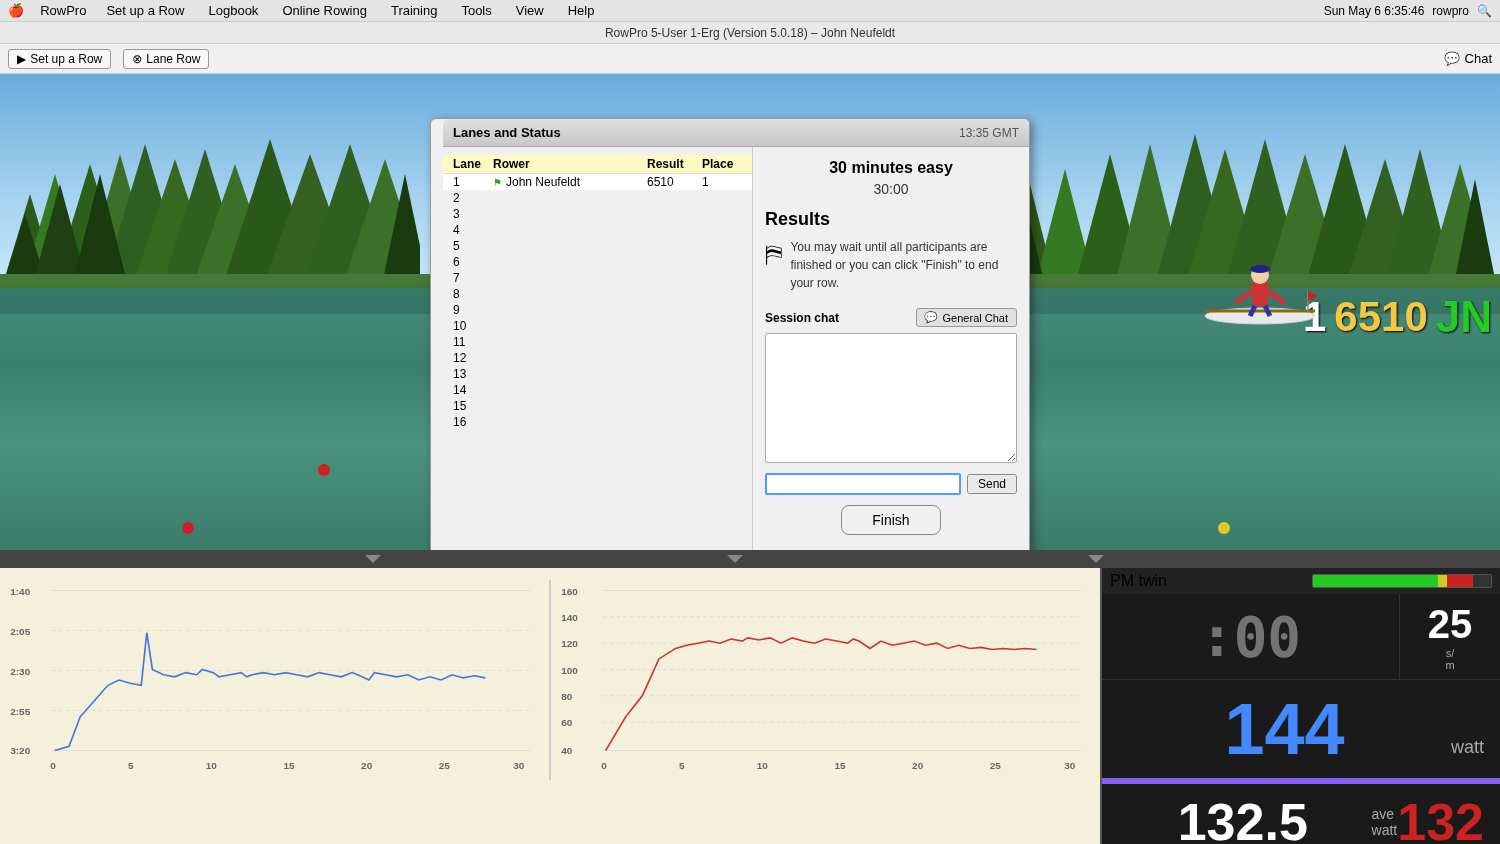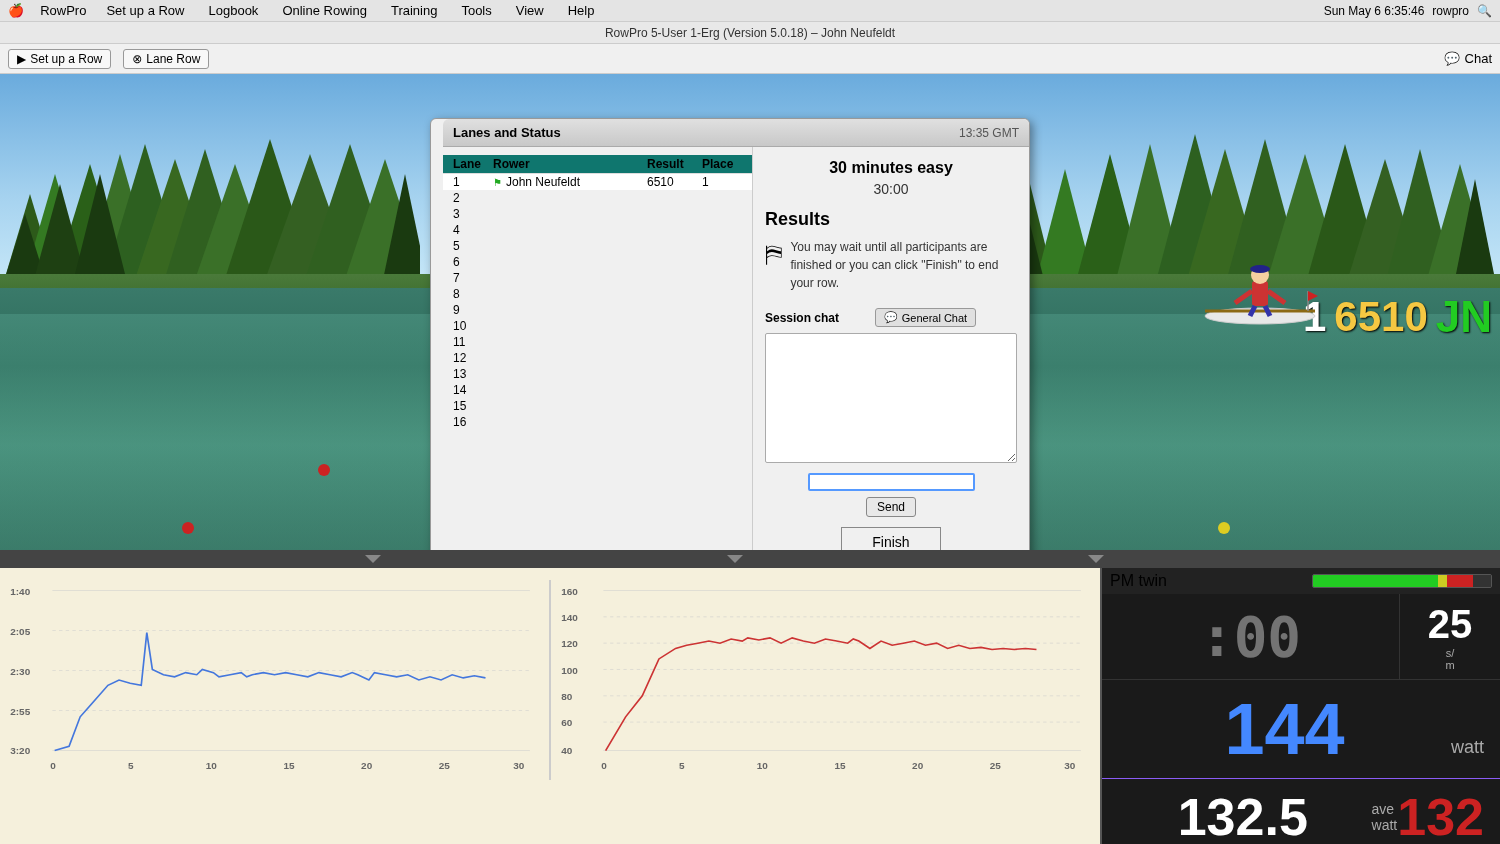--- a/index.html
+++ b/index.html
@@ -104,21 +104,21 @@
 
     #dialog-content {
       display: flex; gap: 0;
     }
 
     #lanes-panel {
       width: 310px; border-right: 1px solid #ccc; padding: 8px 0;
     }
     #lanes-header {
       display: flex; padding: 2px 10px; font-size: 12px; font-weight: bold;
-      border-bottom: 1px solid #ddd; background: #0f766e;
+      border-bottom: 1px solid #ddd; background: #fef9c3;
     }
     .lane-col-lane { width: 40px; }
     .lane-col-rower { flex: 1; }
     .lane-col-result { width: 55px; }
     .lane-col-place { width: 40px; }
 
     .lane-row {
       display: flex; padding: 1px 10px; font-size: 12px; align-items: center;
     }
     .lane-row.highlight { background: #fff; }
@@ -140,52 +140,52 @@
       display: flex; align-items: flex-start; gap: 8px; margin-bottom: 16px;
     }
     #results-icon {
       font-size: 24px; margin-top: 2px;
     }
     #results-text {
       font-size: 12px; color: #333; line-height: 1.5;
     }
 
     #session-chat-header {
-      display: flex; align-items: center; 
+      display: flex; align-items: center; justify-content: space-between;
       margin-bottom: 6px;
       gap: 36px;
     }
     #session-chat-label { font-size: 12px; font-weight: bold; }
     #general-chat-btn {
       background: #e0e0e0; border: 1px solid #999; border-radius: 3px;
       padding: 2px 8px; font-size: 11px; cursor: pointer;
       display: flex; align-items: center; gap: 4px;
     }
 
     #chat-area {
       width: 100%; height: 130px; border: 1px solid #aaa; background: #fff;
       margin-bottom: 6px; border-radius: 2px;
     }
 
     #chat-input-row {
-      display: flex; gap: 6px; align-items: center; margin-bottom: 10px; flex-direction: column;
+      display: flex; gap: 6px; align-items: center; margin-bottom: 10px;
     }
     #chat-input {
       flex: 1; height: 22px; border: 2px solid #5599ff; border-radius: 2px;
       padding: 0 4px; font-size: 12px; outline: none;
     }
     #send-btn {
       padding: 2px 10px; background: #e8e8e8; border: 1px solid #888;
       border-radius: 3px; cursor: pointer; font-size: 12px;
     }
 
     #finish-btn {
       display: block; margin: 0 auto 10px auto;
       padding: 6px 30px; background: #f0f0f0; border: 1px solid #888;
-      border-radius: 0; cursor: pointer; font-size: 14px; font-weight: 500;
+      border-radius: 8px; cursor: pointer; font-size: 14px; font-weight: 500;
     }
 
     
     #separator {
       width: 100%; height: 16px; background: #555;
       display: flex; align-items: center; justify-around; position: relative;
     }
     .sep-arrow {
       position: absolute; width: 0; height: 0;
       border-left: 8px solid transparent; border-right: 8px solid transparent;
@@ -230,21 +230,21 @@
     }
     #pm-time-val { color: #737373; font-size: 56px; font-weight: bold; font-family: monospace; }
     #pm-spm-box {
       width: 100px; display: flex; flex-direction: column; align-items: center; justify-content: center; padding: 8px;
     }
     #pm-spm-val { color: #fff; font-size: 40px; font-weight: bold; }
     #pm-spm-unit { color: #aaa; font-size: 12px; }
 
     #pm-watt-row {
       display: flex; align-items: center; justify-content: center;
-      padding: 8px 16px; border-bottom: 1px solid #8b5cf6;
+      padding: 8px 16px; border-bottom: 6px solid #8b5cf6;
     }
     #pm-watt-val { color: #4488ff; font-size: 72px; font-weight: bold; flex: 1; text-align: center; }
     #pm-watt-unit { color: #aaa; font-size: 18px; align-self: flex-end; padding-bottom: 12px; }
 
     #pm-ave-row {
       display: flex; align-items: center; padding: 8px 16px;
     }
     #pm-ave-val { color: #fff; font-size: 52px; font-weight: bold; flex: 1; text-align: center; }
     #pm-ave-labels { display: flex; flex-direction: column; align-items: flex-start; justify-content: center; margin-left: 4px; }
     #pm-ave-label { color: #aaa; font-size: 14px; }

